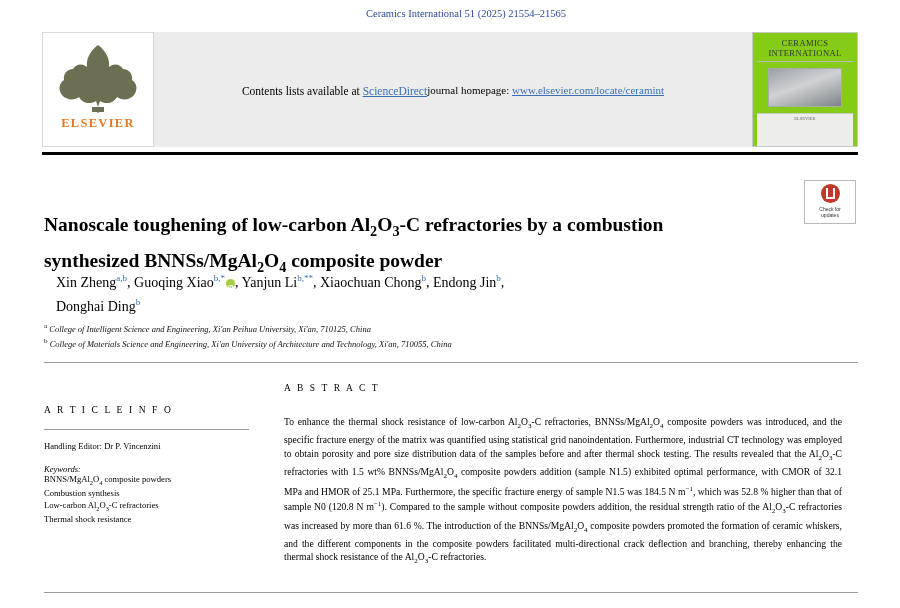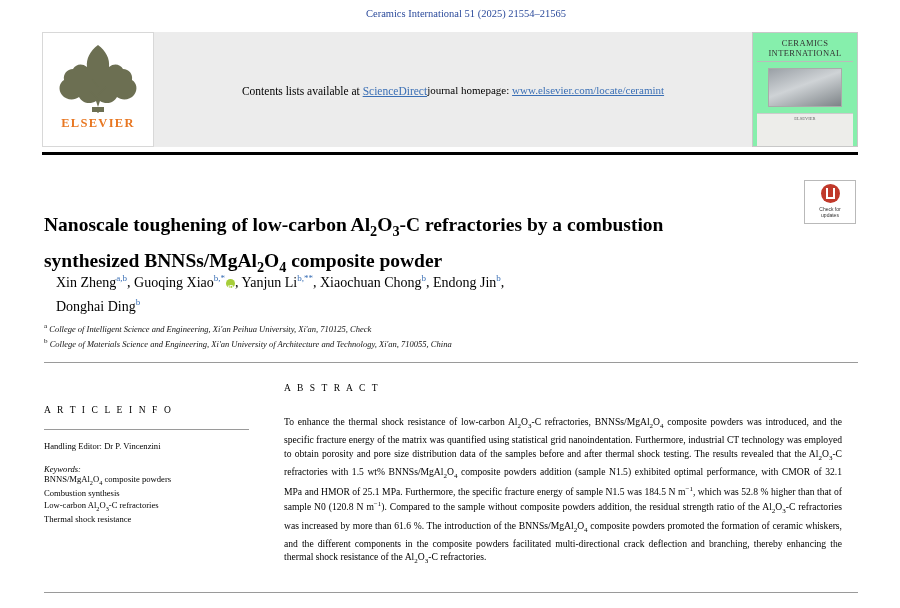--- a/index.html
+++ b/index.html
@@ -88,21 +88,21 @@
   .homepage-line {
     font-size: 11px;
     text-align: center;
   }
   .homepage-link { color: #3a6fb5; }
   .cover-box {
     width: 106px;
     height: 115px;
     border: 1px solid #c8c8c8;
     box-sizing: border-box;
-    background: #86efac;
+    background: #84cc16;
     display: flex;
     flex-direction: column;
     align-items: center;
     padding-top: 5px;
     position: relative;
   }
   .cover-title {
     font-size: 8.5px;
     line-height: 10px;
     text-align: center;
@@ -348,21 +348,21 @@
 
   <h1 class="title">
     <span>Nanoscale toughening of low-carbon Al</span><sub>2</sub><span>O</span><sub>3</sub><span>-C refractories by a combustion synthesized BNNSs/MgAl</span><sub>2</sub><span>O</span><sub>4</sub><span> composite powder</span>
   </h1>
 
   <div class="authors">
     <span><span>Xin Zheng</span><sup>a,b</sup><span>, </span></span><span><span>Guoqing Xiao</span><sup>b,*</sup><span class="orcid"></span><span>, </span></span><span><span>Yanjun Li</span><sup>b,**</sup><span>, </span></span><span><span>Xiaochuan Chong</span><sup>b</sup><span>, </span></span><span><span>Endong Jin</span><sup>b</sup><span>, </span></span><br><span><span>Donghai Ding</span><sup>b</sup></span>
   </div>
 
   <div class="affiliations">
-    <div><sup>a</sup> <span>College of Intelligent Science and Engineering, Xi'an Peihua University, Xi'an, 710125, Check</span></div>
+    <div><sup>a</sup> <span>College of Intelligent Science and Engineering, Xi'an Peihua University, Xi'an, 710125, China</span></div>
     <div><sup>b</sup> <span>College of Materials Science and Engineering, Xi'an University of Architecture and Technology, Xi'an, 710055, China</span></div>
   </div>
 
   <div class="rule-thin-top"></div>
 
   <div class="info-col">
     <div class="col-heading">A R T I C L E  I N F O</div>
     <div class="info-rule"></div>
     <div class="handling">Handling Editor: Dr P. Vincenzini</div>
     <div class="keywords-head">Keywords:</div>

